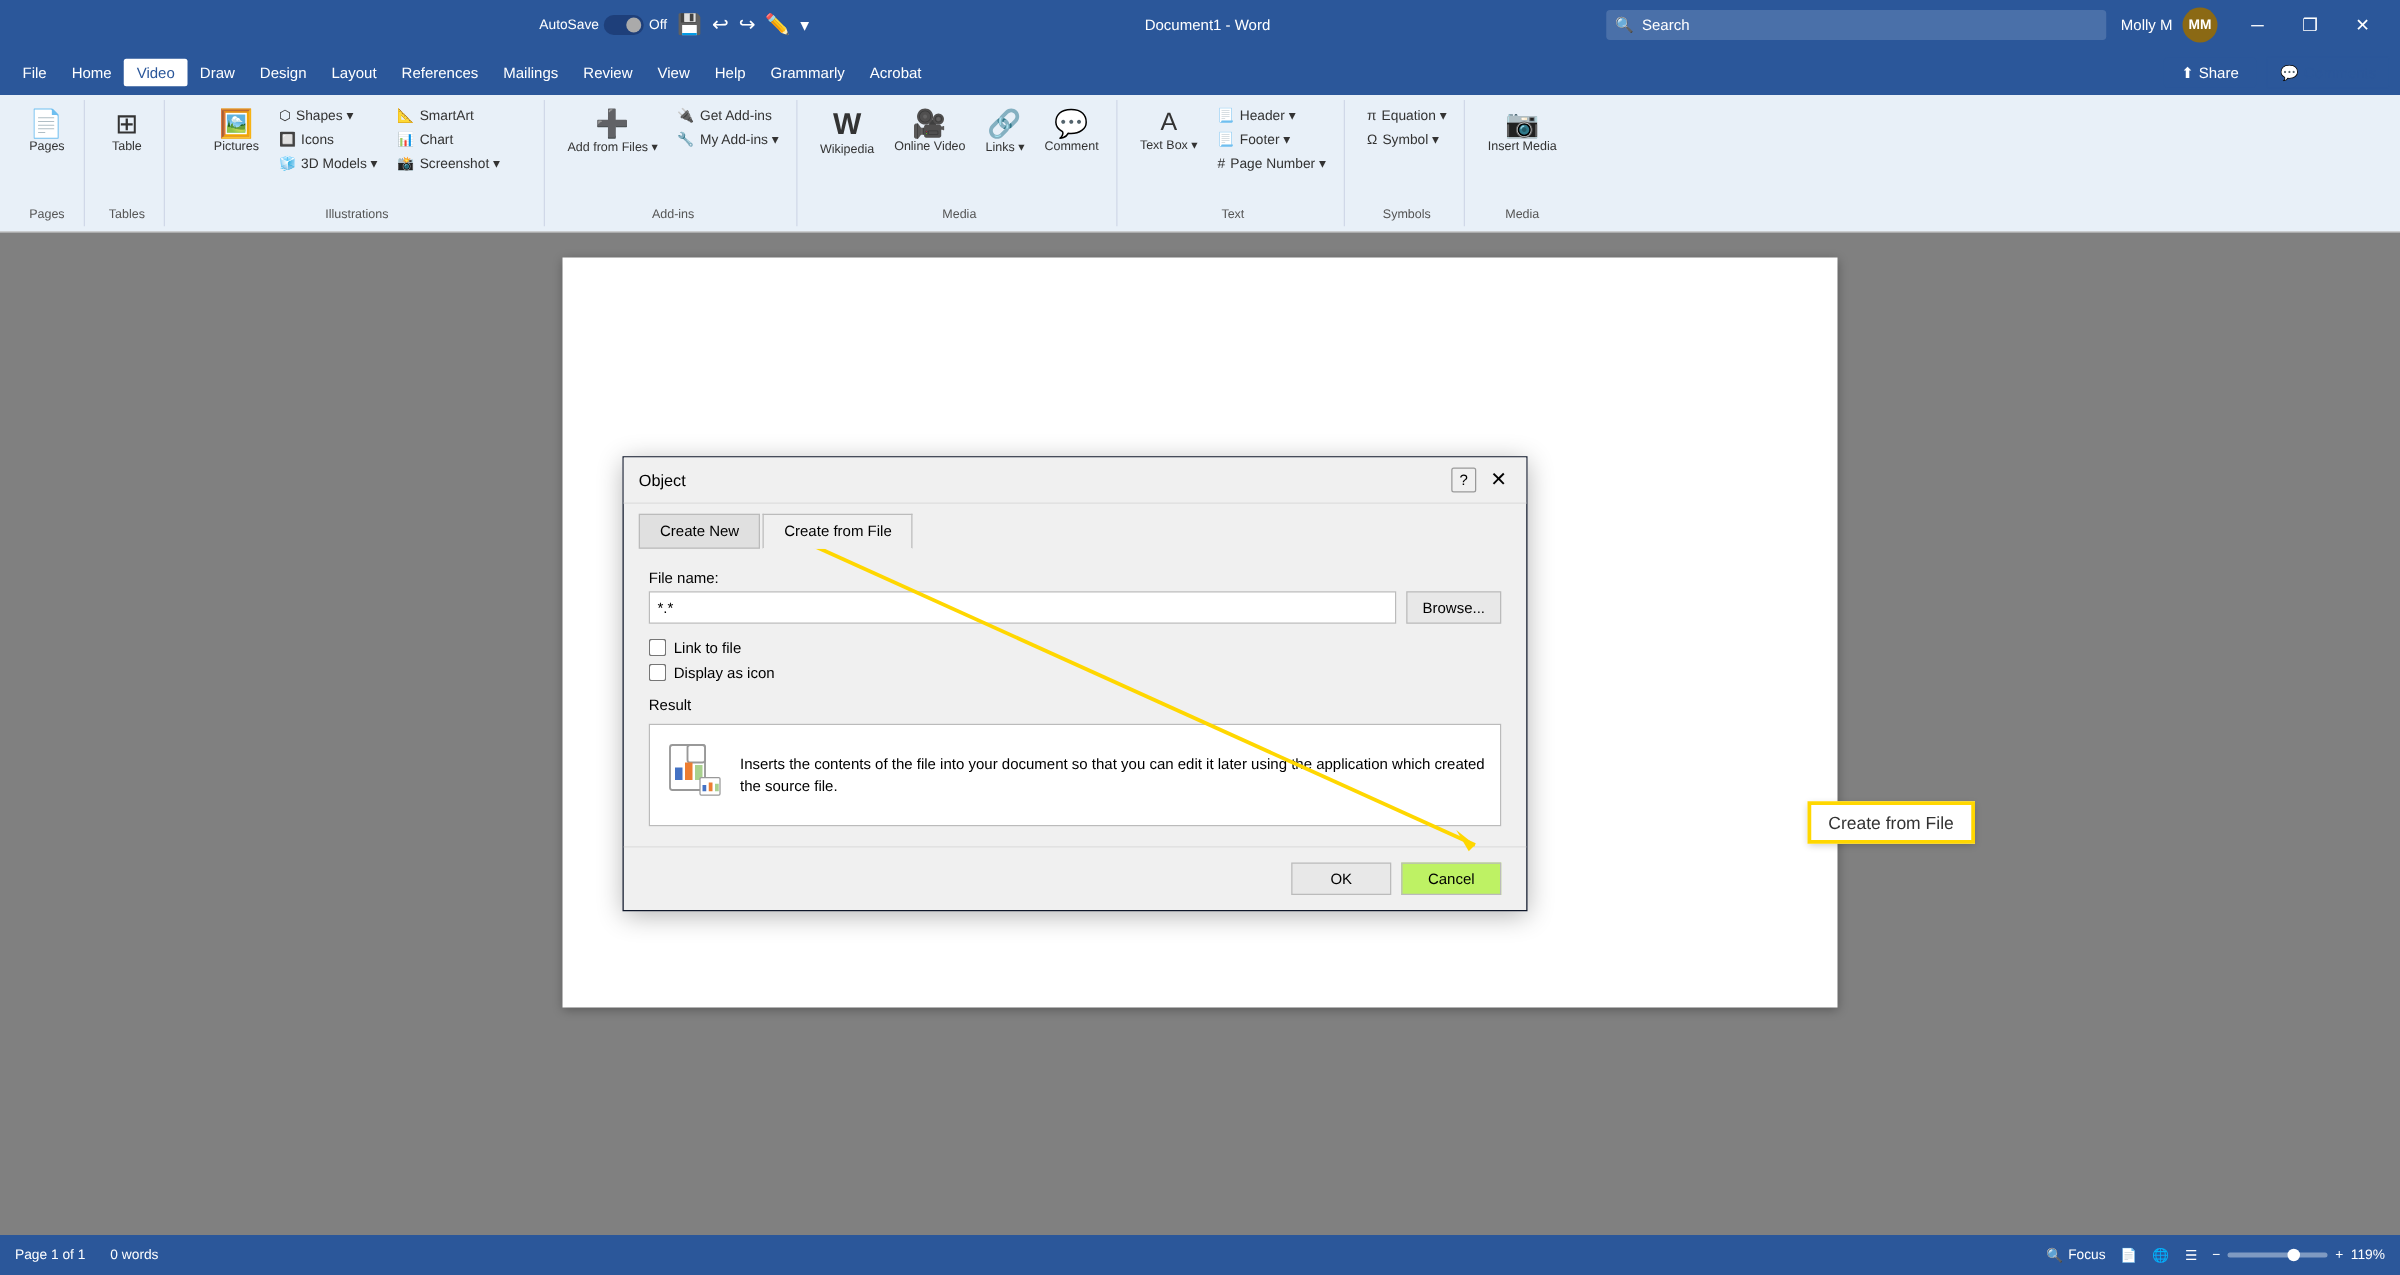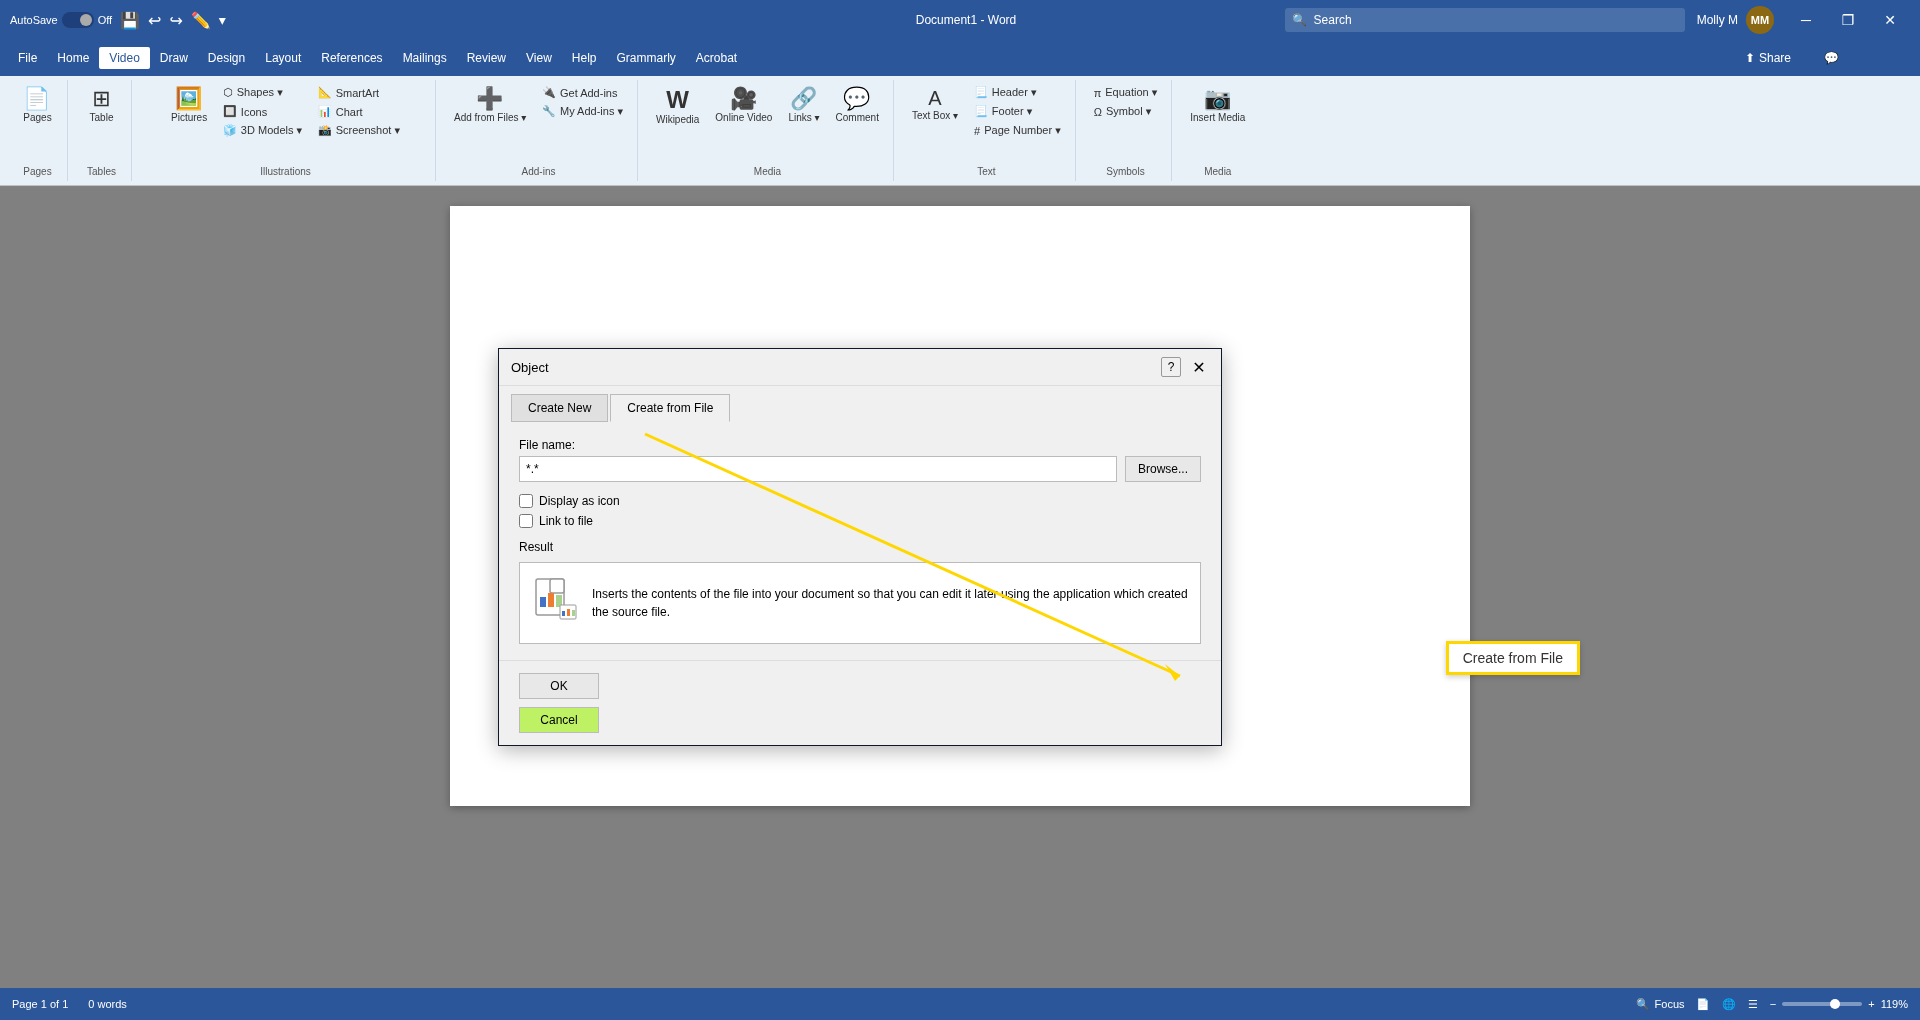--- a/index.html
+++ b/index.html
@@ -7,21 +7,21 @@
 
     
     .title-bar {
       height: 40px;
       background: #2b579a;
       display: flex;
       align-items: center;
       padding: 0 10px;
       color: white;
     }
-    .title-bar-left { display: flex; align-items: center; gap: 8px; flex: 1; }
+    .title-bar-left { display: flex; align-items: center; gap: 8px; flex: 1; justify-content: flex-end; }
     .autosave-toggle { display: flex; align-items: center; gap: 4px; font-size: 11px; }
     .toggle-switch { width: 32px; height: 16px; background: #1e3f7a; border-radius: 8px; display: flex; align-items: center; padding: 2px; position: relative; }
     .toggle-knob { width: 12px; height: 12px; background: #aaa; border-radius: 50%; margin-left: auto; }
     .title-bar-center { flex: 1; text-align: center; font-size: 12px; }
     .title-bar-right { display: flex; align-items: center; gap: 12px; }
     .search-box-title {
       width: 400px; height: 24px; background: rgba(255,255,255,0.15);
       border: none; border-radius: 3px; color: white; padding: 0 8px; font-size: 12px;
       display: flex; align-items: center; gap: 6px;
     }
@@ -193,21 +193,20 @@
       display: flex; align-items: center; gap: 12px; min-height: 80px;
     }
     .result-icon { font-size: 32px; }
     .result-text { font-size: 12px; line-height: 1.5; }
     .dialog-footer {
       padding: 12px 20px;
       display: flex;
       justify-content: flex-end;
       gap: 8px;
       border-top: 1px solid #ddd;
-      flex-direction: column;
     }
     .dialog-btn {
       width: 80px; height: 26px; border: 1px solid #bbb; background: #bef264;
       cursor: pointer; font-size: 12px;
     }
     .dialog-btn.primary {
       background: #e8e8e8;
     }
     .callout-box {
       position: absolute;
@@ -465,26 +464,26 @@
         <div class="form-group">
           <label class="form-label">File name:</label>
           <div class="form-row">
             <input type="text" class="text-input" value="*.*" style="">
             <button class="browse-btn">Browse...</button>
           </div>
         </div>
 
         <div class="checkbox-group">
           <div class="checkbox-row">
+            <input type="checkbox" id="link-to-file" style="">
+            <label for="link-to-file">Link to file</label>
+          </div>
+          <div class="checkbox-row">
             <input type="checkbox" id="display-as-icon" style="">
             <label for="display-as-icon">Display as icon</label>
-          </div>
-          <div class="checkbox-row">
-            <input type="checkbox" id="link-to-file" style="">
-            <label for="link-to-file">Link to file</label>
           </div>
         </div>
 
         <div class="result-section">
           <div class="result-label">Result</div>
           <div class="result-content">
             <div class="result-icon">
               
               <svg width="48" height="48" viewBox="0 0 48 48">
                 <rect x="4" y="4" width="28" height="36" rx="2" fill="white" stroke="#999" stroke-width="1.5"></rect>

